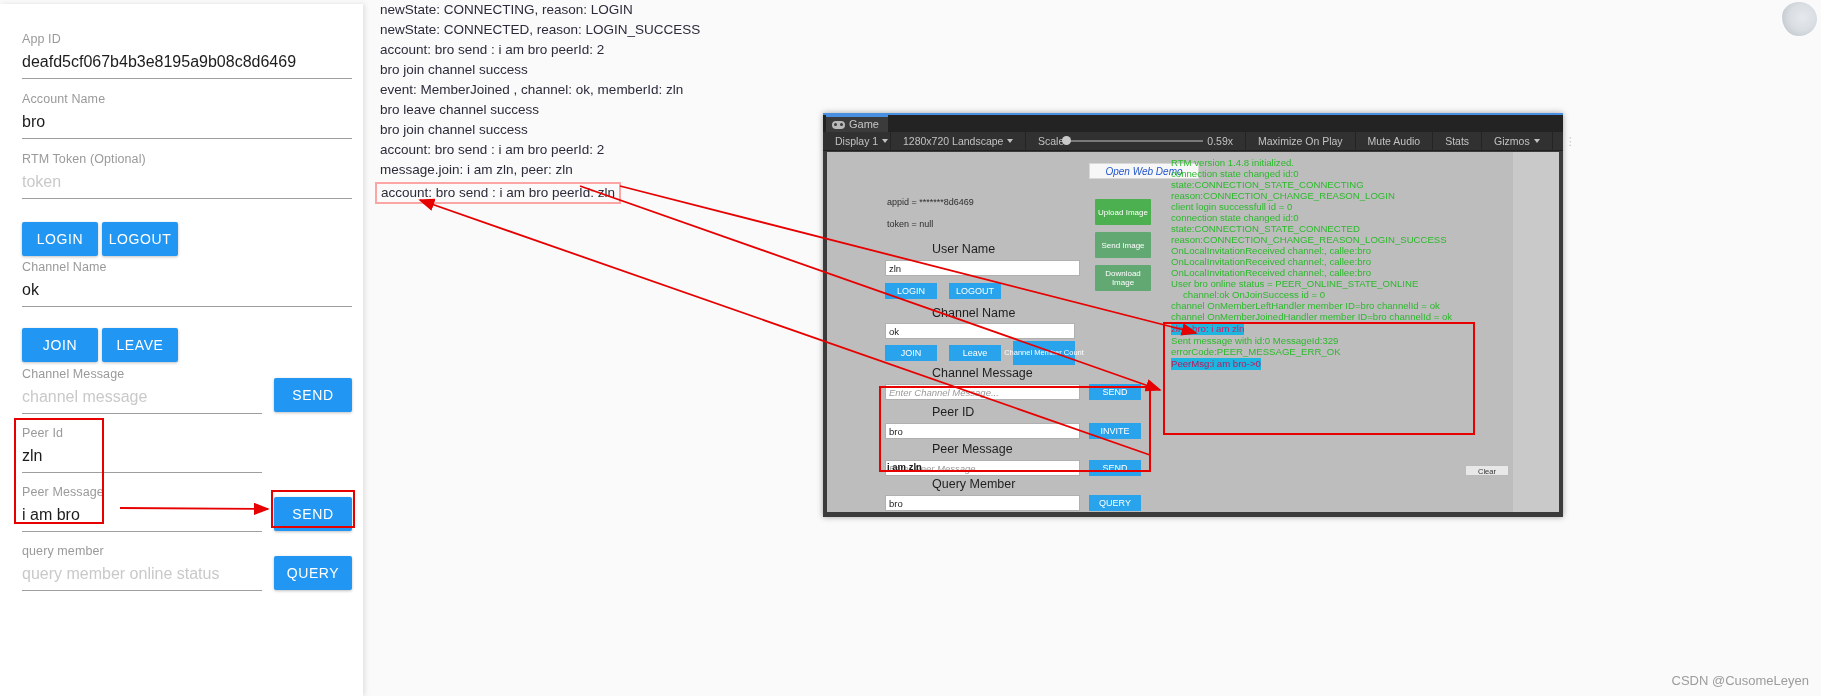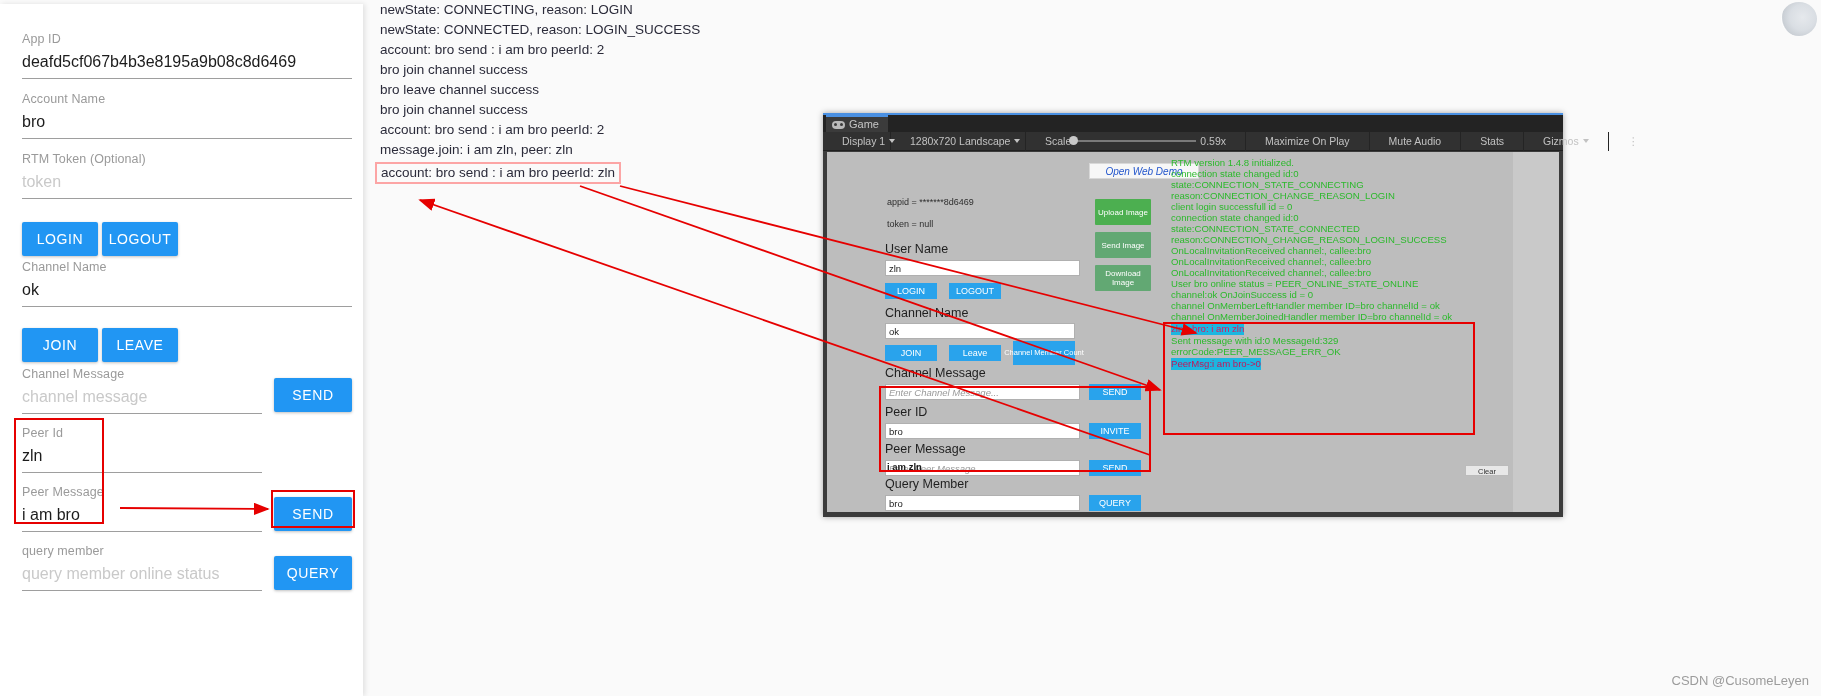--- a/index.html
+++ b/index.html
@@ -137,21 +137,21 @@
 
   .unity-toolbar {
     position: absolute; left: 0; top: 19px; width: 740px; height: 19px;
     background: #313131;
     border-bottom: 1px solid #202020;
     display: flex; align-items: center;
     color: #c2c2c2; font-size: 10.5px;
   }
   .tb-item {
     height: 19px; display: flex; align-items: center;
-    padding: 0 19px;
+    padding: 0 12px;
     border-right: 1px solid #242424;
     white-space: nowrap;
     gap: 4px;
   }
   .tb-item.nb { border-right: none; }
   .caret { width: 0; height: 0; border-left: 3.5px solid transparent;
            border-right: 3.5px solid transparent; border-top: 4px solid #c2c2c2; }
   .scale-track {
     width: 140px; height: 2px; background: #7a7a7a; position: relative;
   }
@@ -168,21 +168,21 @@
     overflow: hidden;
   }
   .unity-view-right {
     position: absolute; left: 690px; top: 39px;
     width: 46px; height: 360px;
     background: #c9c9c9;
   }
 
   
   .wg-label { position: absolute; font-size: 9px; color: #2e2e2e; white-space: nowrap; }
-  .wg-title { position: absolute; font-size: 12.5px; color: #1f1f1f; white-space: nowrap; }
+  .wg-title { position: absolute; font-size: 12.5px; color: #1f1f1f; white-space: nowrap; margin-left: 47px; }
   .wg-input {
     position: absolute; background: #ffffff; border: 1px solid #b0b0b0;
     font-size: 9.5px; color: #222; line-height: 15px; height: 16px;
     padding: 0 3px; white-space: nowrap; overflow: hidden;
   }
   .wg-input.ph { color: #9a9a9a; font-style: italic; }
   .wg-btn {
     position: absolute; background: #29a3ec; color: #fff;
     font-size: 9px; text-align: center; line-height: 16px; height: 16px;
     white-space: nowrap;
@@ -302,20 +302,21 @@
   </div>
 
   <div class="ann-box" style="left:14px; top:418px; width:90px; height:106px;"></div>
   <div class="ann-box" style="left:271px; top:490px; width:84px; height:38px;"></div>
 
   <div class="log-col">
     <div class="log-line">newState: CONNECTING, reason: LOGIN</div>
     <div class="log-line">newState: CONNECTED, reason: LOGIN_SUCCESS</div>
     <div class="log-line">account: bro send : i am bro peerId: 2</div>
     <div class="log-line">bro join channel success</div>
+    <div class="log-line">event: MemberJoined , channel: ok, memberId: zln</div>
     <div class="log-line">bro leave channel success</div>
     <div class="log-line">bro join channel success</div>
     <div class="log-line">account: bro send : i am bro peerId: 2</div>
     <div class="log-line">message.join: i am zln, peer: zln</div>
     <div style="height:2px"></div>
     <div class="log-line boxed">account: bro send : i am bro peerId: zln</div>
   </div>
 
   <div class="unity">
     <div class="unity-topaccent"></div>
@@ -403,21 +404,21 @@
         <div class="u-log" style="top:22px;  left:0;">state:CONNECTION_STATE_CONNECTING</div>
         <div class="u-log" style="top:33px;  left:0;">reason:CONNECTION_CHANGE_REASON_LOGIN</div>
         <div class="u-log" style="top:44px;  left:0;">client login successfull id = 0</div>
         <div class="u-log" style="top:55px;  left:0;">connection state changed id:0</div>
         <div class="u-log" style="top:66px;  left:0;">state:CONNECTION_STATE_CONNECTED</div>
         <div class="u-log" style="top:77px;  left:0;">reason:CONNECTION_CHANGE_REASON_LOGIN_SUCCESS</div>
         <div class="u-log" style="top:88px;  left:0;">OnLocalInvitationReceived channel:, callee:bro</div>
         <div class="u-log" style="top:99px;  left:0;">OnLocalInvitationReceived channel:, callee:bro</div>
         <div class="u-log" style="top:110px; left:0;">OnLocalInvitationReceived channel:, callee:bro</div>
         <div class="u-log" style="top:121px; left:0;">User bro online status = PEER_ONLINE_STATE_ONLINE</div>
-        <div class="u-log" style="top:132px; left:0;">channel:ok OnJoinSuccess id = 0</div>
+        <div class="u-log" style="top:132px; left:12px;">channel:ok OnJoinSuccess id = 0</div>
         <div class="u-log" style="top:143px; left:0;">channel OnMemberLeftHandler member ID=bro channelId = ok</div>
         <div class="u-log" style="top:154px; left:0;">channel OnMemberJoinedHandler member ID=bro channelId = ok</div>
         <div class="u-log hl-cyan" style="top:166px; left:0;">zln-&gt;bro: i am zln</div>
         <div class="u-log" style="top:178px; left:0;">Sent message with id:0 MessageId:329</div>
         <div class="u-log" style="top:189px; left:0;">errorCode:PEER_MESSAGE_ERR_OK</div>
         <div class="u-log hl-cyan2" style="top:201px; left:0;">PeerMsg:i am bro-&gt;0</div>
       </div>
 
       <div class="wg-clear" style="left:638px; top:313px; width:44px;">Clear</div>
     </div>

